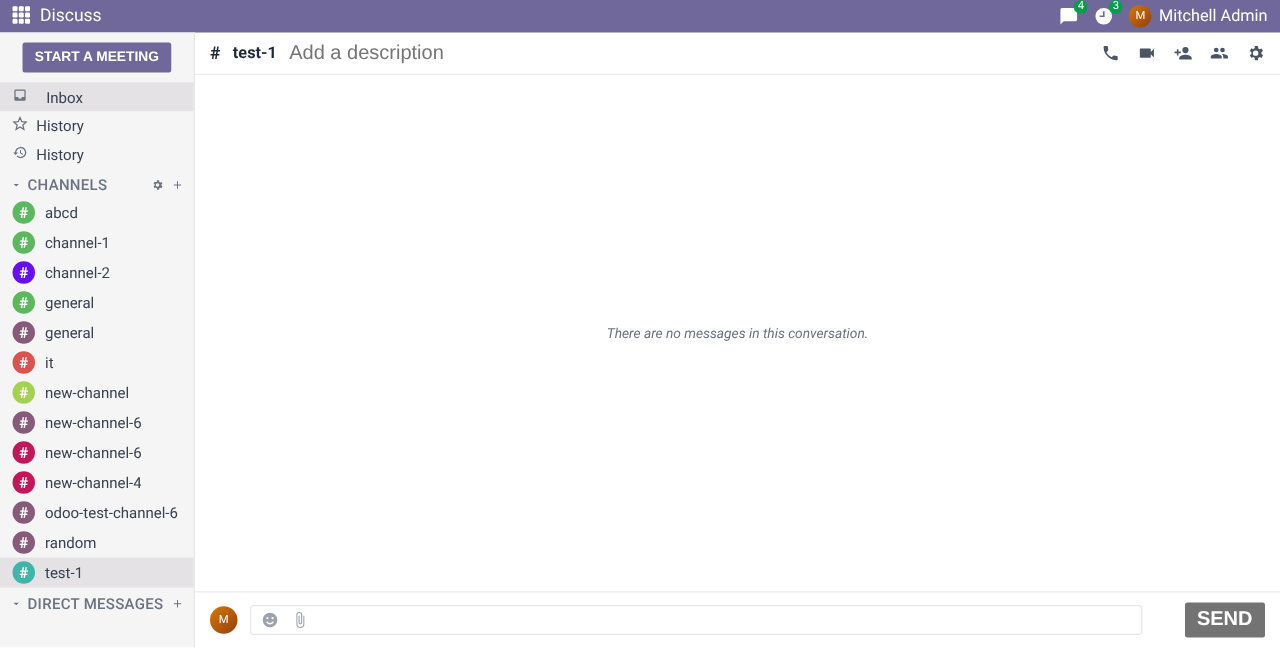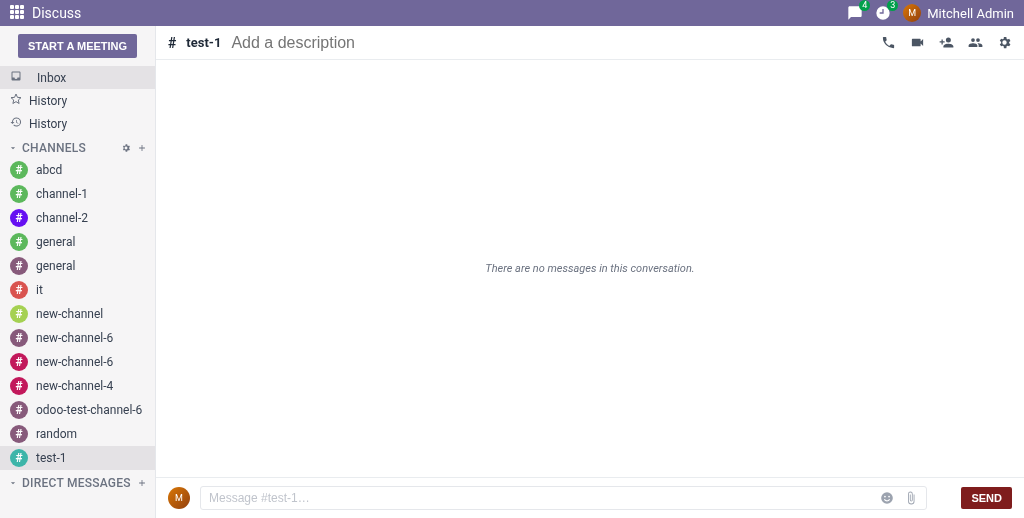--- a/index.html
+++ b/index.html
@@ -56,21 +56,21 @@
 
 .thread-body { flex:1; display:flex; align-items:center; justify-content:center; color:#6b7280; font-style:italic; font-size:11px; }
 
 .composer { border-top:1px solid #e9ecef; padding:8px 12px; display:flex; align-items:center; gap:10px; }
 .composer-avatar { width:22px; height:22px; border-radius:50%; background: linear-gradient(135deg,#d97706,#92400e); display:flex; align-items:center; justify-content:center; color:#fff; font-size:9px; flex-shrink:0; }
 .composer-box { flex:1; display:flex; align-items:center; border:1px solid #e5e7eb; border-radius:3px; padding:4px 8px; background:#fff; }
 .composer-input { flex:1; border:none; outline:none; font-size:12px; color:#374151; background:transparent; }
 .composer-input::placeholder { color:#c0c4cc; }
 .composer-icons { display:flex; gap:10px; }
 .composer-icons svg { width:14px; height:14px; fill:#9ca3af; cursor:pointer; }
-.btn-send { background:#7f1d1d; color:#fff; border:none; padding:5px 10px; font-size:11px; font-weight:600; border-radius:2px; cursor:pointer;margin-left:24px; }
+.btn-send { background:#737373; color:#fff; border:none; padding:5px 10px; font-size:16px; font-weight:600; border-radius:2px; cursor:pointer;margin-left:24px; }
 
 
 .sidebar::-webkit-scrollbar { width:6px; }
 .sidebar::-webkit-scrollbar-thumb { background:#d1d5db; border-radius:3px; }
 </style>
 </head>
 <body>
 
 <div class="navbar">
   <div class="navbar-left">
@@ -242,21 +242,20 @@
             <path d="M19.4 13a7.8 7.8 0 000-2l2.1-1.6-2-3.4-2.5 1a7.6 7.6 0 00-1.7-1L15 3h-4l-.3 2.9a7.6 7.6 0 00-1.7 1l-2.5-1-2 3.4L6.6 11a7.8 7.8 0 000 2l-2.1 1.6 2 3.4 2.5-1a7.6 7.6 0 001.7 1L11 21h4l.3-2.9a7.6 7.6 0 001.7-1l2.5 1 2-3.4zM12 15.5A3.5 3.5 0 1112 8.5a3.5 3.5 0 010 7z"></path>
           </svg>
       </div>
     </div>
     <div class="thread-body">
       <span>There are no messages in this conversation.</span>
     </div>
     <div class="composer">
       <div class="composer-avatar">M</div>
       <div class="composer-box">
-        <input class="composer-input" placeholder="Message #test-1…" style="">
         <div class="composer-icons">
           <svg viewBox="0 0 24 24">
               <path d="M12 2a10 10 0 100 20 10 10 0 000-20zm3.5 6a1.5 1.5 0 110 3 1.5 1.5 0 010-3zm-7 0a1.5 1.5 0 110 3 1.5 1.5 0 010-3zM12 18c-2.3 0-4.3-1.3-5.3-3.3l1.8-.9A3.99 3.99 0 0012 16c1.5 0 2.9-.9 3.5-2.2l1.8.9C16.3 16.7 14.3 18 12 18z"></path>
             </svg>
           <svg viewBox="0 0 24 24">
               <path d="M16.5 6v11.5a4 4 0 01-8 0V5a2.5 2.5 0 115 0v10.5a1 1 0 01-2 0V6H10v9.5a2.5 2.5 0 005 0V5a4 4 0 00-8 0v12.5a5.5 5.5 0 0011 0V6z"></path>
             </svg>
         </div>
       </div>
       <button class="btn-send">SEND</button>

